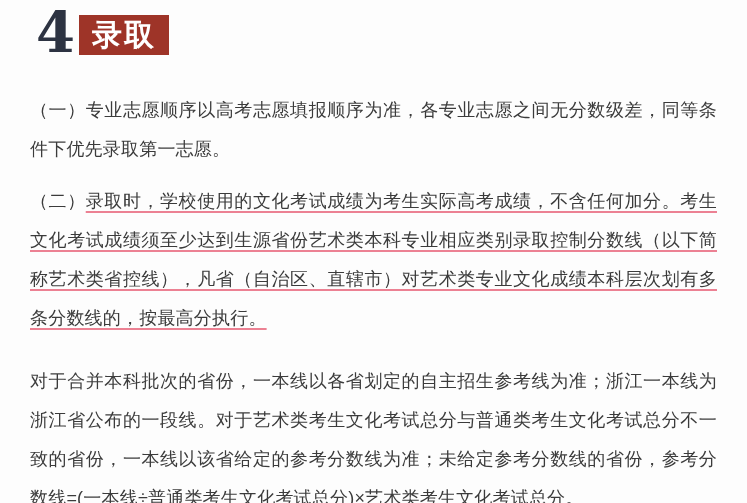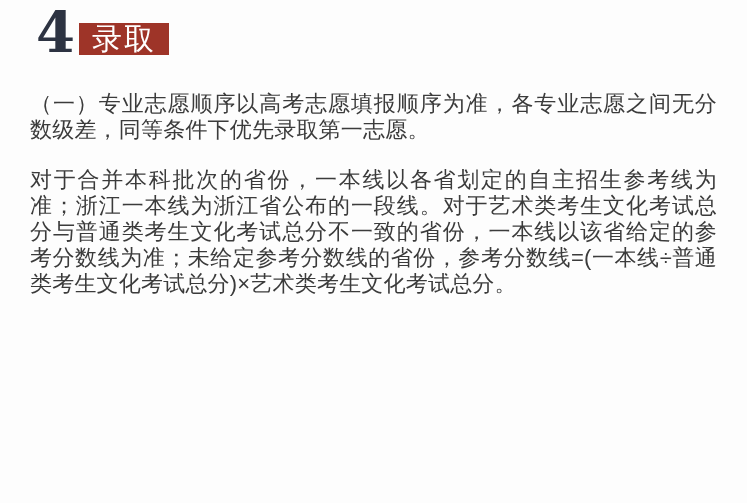--- a/index.html
+++ b/index.html
@@ -29,36 +29,36 @@
     font-weight: bold;
     font-size: 56px;
     line-height: 0.82;
     color: var(--number-dark);
     margin-right: 4px;
     margin-bottom: -1px;
   }
   .section-badge {
     background: var(--accent-red);
     color: #ffffff;
-    font-weight: 400;
+    font-weight: 700;
     font-size: 30px;
     letter-spacing: 2px;
-    height: 32px;
+    height: 40px;
     display: flex;
     align-items: center;
     padding: 0 13px;
   }
   .content {
     margin-top: 36px;
     padding: 0 30px;
   }
   .para {
     margin: 0 0 13px 0;
-    font-size: 22px;
-    line-height: 26px;
+    font-size: 18px;
+    line-height: 39px;
     color: var(--text-color);
     text-align: justify;
     letter-spacing: 0.2px;
   }
   .para.note { margin-top: 24px; margin-bottom: 0; }
   .underlined {
     text-decoration: underline;
     text-decoration-color: var(--underline-pink);
     text-decoration-thickness: 2px;
     text-underline-offset: 4px;
@@ -68,14 +68,15 @@
 </head>
 <body>
 
 <div class="header">
   <span class="section-number">4</span>
   <span class="section-badge">录取</span>
 </div>
 
 <div class="content">
     <p class="para"><span class="plain">（一）专业志愿顺序以高考志愿填报顺序为准，各专业志愿之间无分数级差，同等条件下优先录取第一志愿。</span></p>
+    <p class="para"><span class="plain">（二）</span><span class="underlined">录取时，学校使用的文化考试成绩为考生实际高考成绩，不含任何加分。考生文化考试成绩须至少达到生源省份艺术类本科专业相应类别录取控制分数线（以下简称艺术类省控线），凡省（自治区、直辖市）对艺术类专业文化成绩本科层次划有多条分数线的，按最高分执行。</span></p>
     <p class="para note"><span class="plain">对于合并本科批次的省份，一本线以各省划定的自主招生参考线为准；浙江一本线为浙江省公布的一段线。对于艺术类考生文化考试总分与普通类考生文化考试总分不一致的省份，一本线以该省给定的参考分数线为准；未给定参考分数线的省份，参考分数线=(一本线÷普通类考生文化考试总分)×艺术类考生文化考试总分。</span></p>
   </div>
 
 </body></html>

